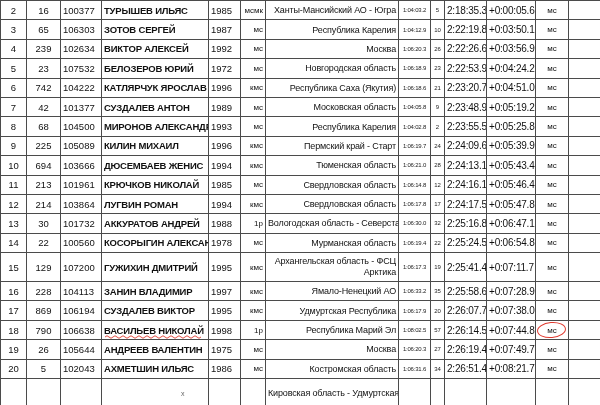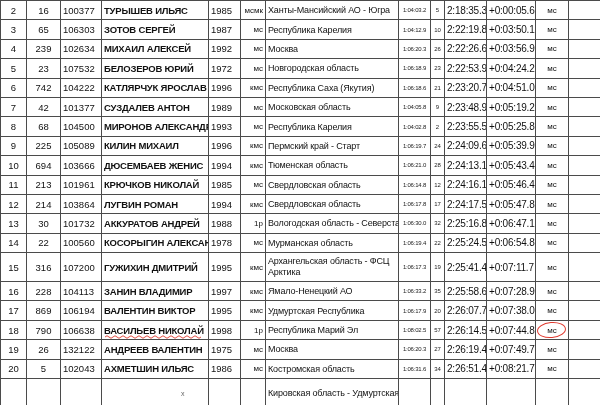--- a/index.html
+++ b/index.html
@@ -22,21 +22,21 @@
   }
   tr{height:19.4px;}
   tr.tall{height:29px;}
   tr.partial{height:28px;border-radius:9px;}
   .c-place{text-align:center;}
   .c-bib{text-align:center;}
   .c-id{}
   .c-name{font-weight:bold;text-align:left;font-size:9.5px;letter-spacing:-0.2px;position:relative;}
   .c-year{text-align:left;}
   .c-rank{text-align:right;font-size:8px;}
-  .c-region{text-align:left;font-size:9px;letter-spacing:-0.15px;}
+  .c-region{text-align:right;font-size:9px;letter-spacing:-0.15px;}
   tr.tall .c-region{white-space:normal;line-height:1.25;}
   .c-split{text-align:center;font-size:6px;letter-spacing:-0.2px;color:#222;padding:0 1px;}
   .c-srank{text-align:center;font-size:6px;color:#222;padding:0 1px;}
   .c-final{text-align:right;font-size:10px;letter-spacing:-0.2px;}
   .c-gap{text-align:center;font-size:10px;letter-spacing:-0.2px;}
   .c-confirm{text-align:center;font-size:8px;position:relative;overflow:visible;}
   .c-extra{}
   .scribble{position:absolute;left:1px;bottom:0;}
   .red-circle{
     position:absolute;left:50%;top:50%;
@@ -97,21 +97,21 @@
     <td class="c-srank">10</td>
     <td class="c-final">2:22:19.8</td>
     <td class="c-gap">+0:03:50.1</td>
     <td class="c-confirm"><span>мс</span></td>
     <td class="c-extra"></td>
   </tr>
       <tr>
     <td class="c-place">4</td>
     <td class="c-bib">239</td>
     <td class="c-id">102634</td>
-    <td class="c-name"><span>МИХАИЛ АЛЕКСЕЙ</span></td>
+    <td class="c-name"><span>ВИКТОР АЛЕКСЕЙ</span></td>
     <td class="c-year">1992</td>
     <td class="c-rank">мс</td>
     <td class="c-region">Москва</td>
     <td class="c-split">1:06:20.3</td>
     <td class="c-srank">26</td>
     <td class="c-final">2:22:26.6</td>
     <td class="c-gap">+0:03:56.9</td>
     <td class="c-confirm"><span>мс</span></td>
     <td class="c-extra"></td>
   </tr>
@@ -260,21 +260,21 @@
     <td class="c-region">Мурманская область</td>
     <td class="c-split">1:06:19.4</td>
     <td class="c-srank">22</td>
     <td class="c-final">2:25:24.5</td>
     <td class="c-gap">+0:06:54.8</td>
     <td class="c-confirm"><span>мс</span></td>
     <td class="c-extra"></td>
   </tr>
       <tr class="tall">
     <td class="c-place">15</td>
-    <td class="c-bib">316</td>
+    <td class="c-bib">129</td>
     <td class="c-id">107200</td>
     <td class="c-name"><span>ГУЖИХИН ДМИТРИЙ</span></td>
     <td class="c-year">1995</td>
     <td class="c-rank">кмс</td>
     <td class="c-region">Архангельская область - ФСЦ Арктика</td>
     <td class="c-split">1:06:17.3</td>
     <td class="c-srank">19</td>
     <td class="c-final">2:25:41.4</td>
     <td class="c-gap">+0:07:11.7</td>
     <td class="c-confirm"><span>мс</span></td>
@@ -292,21 +292,21 @@
     <td class="c-srank">35</td>
     <td class="c-final">2:25:58.6</td>
     <td class="c-gap">+0:07:28.9</td>
     <td class="c-confirm"><span>мс</span></td>
     <td class="c-extra"></td>
   </tr>
       <tr>
     <td class="c-place">17</td>
     <td class="c-bib">869</td>
     <td class="c-id">106194</td>
-    <td class="c-name"><span>ВАЛЕНТИН ВИКТОР</span></td>
+    <td class="c-name"><span>СУЗДАЛЕВ ВИКТОР</span></td>
     <td class="c-year">1995</td>
     <td class="c-rank">кмс</td>
     <td class="c-region">Удмуртская Республика</td>
     <td class="c-split">1:06:17.9</td>
     <td class="c-srank">20</td>
     <td class="c-final">2:26:07.7</td>
     <td class="c-gap">+0:07:38.0</td>
     <td class="c-confirm"><span>мс</span></td>
     <td class="c-extra"></td>
   </tr>
@@ -323,21 +323,21 @@
     <td class="c-split">1:08:02.5</td>
     <td class="c-srank">57</td>
     <td class="c-final">2:26:14.5</td>
     <td class="c-gap">+0:07:44.8</td>
     <td class="c-confirm"><span>мс</span><span class="red-circle"></span></td>
     <td class="c-extra"></td>
   </tr>
       <tr>
     <td class="c-place">19</td>
     <td class="c-bib">26</td>
-    <td class="c-id">132122</td>
+    <td class="c-id">105644</td>
     <td class="c-name"><span>АНДРЕЕВ ВАЛЕНТИН</span></td>
     <td class="c-year">1975</td>
     <td class="c-rank">мс</td>
     <td class="c-region">Москва</td>
     <td class="c-split">1:06:20.3</td>
     <td class="c-srank">27</td>
     <td class="c-final">2:26:19.4</td>
     <td class="c-gap">+0:07:49.7</td>
     <td class="c-confirm"><span>мс</span></td>
     <td class="c-extra"></td>

